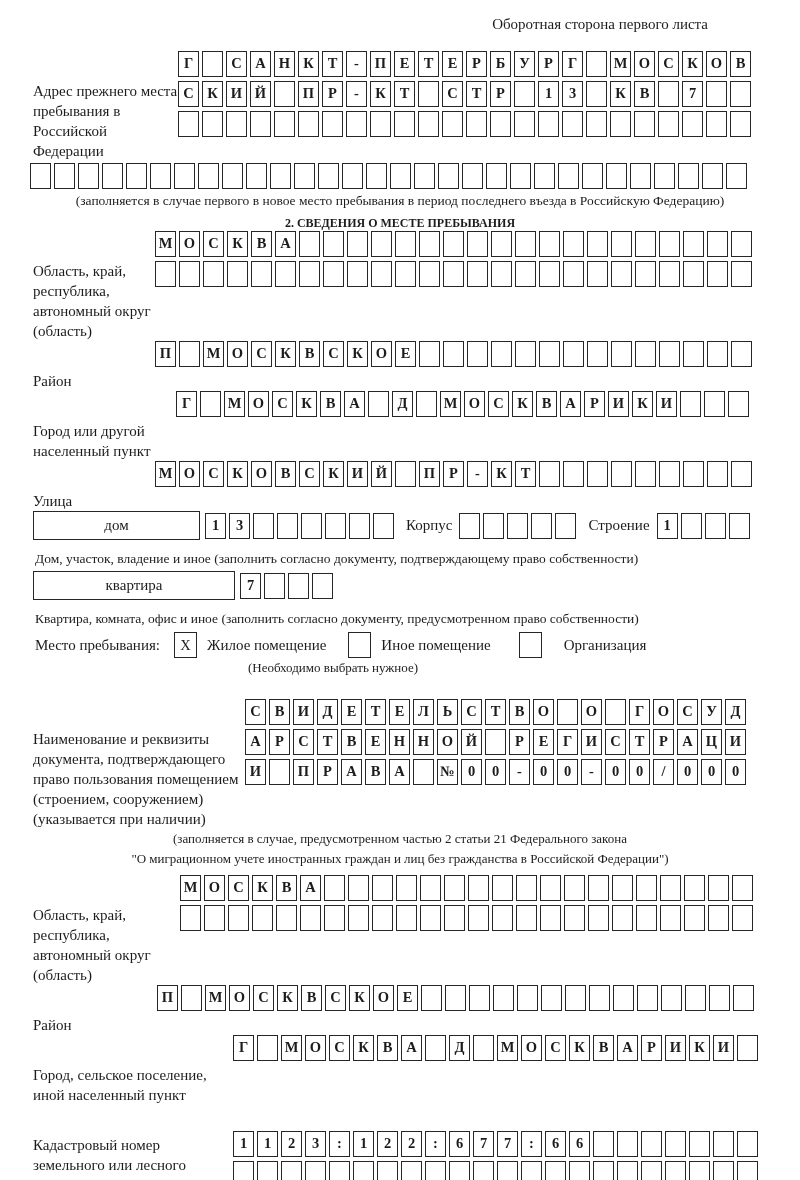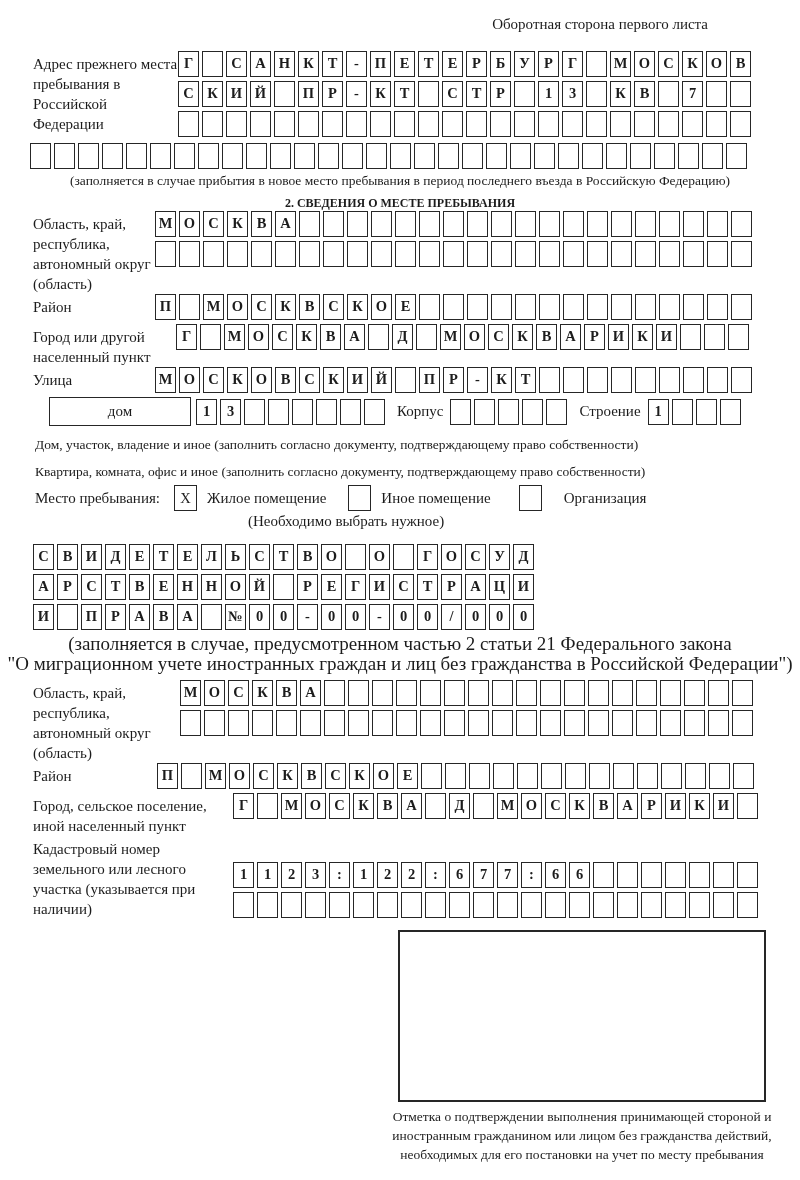--- a/index.html
+++ b/index.html
@@ -8,21 +8,21 @@
     width:800px; height:1180px; margin:0 auto;
     font-family:"Liberation Serif", serif;
     color:#1c1c1c;
     overflow:hidden;
   }
   .page { position:relative; width:800px; height:1180px; }
 
   .head-note { padding-top:16px; padding-right:92px; text-align:right; font-size:15px; }
 
   .flexrow { display:flex; align-items:flex-start; margin-left:33px; }
-  .lbl { font-size:15px; line-height:20px; padding-top:3px; }
+  .lbl { font-size:15px; line-height:20px; padding-top:3px;margin-top:27px; }
   .w145 { width:145px; flex:0 0 145px; }
   .w122 { width:122px; flex:0 0 122px; }
   .w143 { width:143px; flex:0 0 143px; }
   .w147 { width:147px; flex:0 0 147px; }
   .w124 { width:124px; flex:0 0 124px; }
   .w200 { width:200px; flex:0 0 200px; }
   .w212 { width:212px; flex:0 0 212px; }
 
   .cells-row { height:26px; margin-bottom:4px; white-space:nowrap;font-weight:bold; }
   .cell {
@@ -36,35 +36,35 @@
   .caption-center { text-align:center; font-size:13.5px; margin-top:2px; }
   .caption-left { margin-left:35px; font-size:13.5px; margin-top:11px; margin-bottom:4px; }
 
   .sec-title { text-align:center; font-weight:bold; font-size:12px; margin:7px 0 0 0; }
 
   .inline-row { margin-left:33px; display:flex; align-items:center; margin-bottom:3px; }
   .wide-box {
     box-sizing:border-box; border:1.8px solid #262626; height:29px;
     display:flex; align-items:center; justify-content:center; font-size:15px;
   }
-  .dom-box { width:142px;margin-left:16px; }
+  .dom-box { width:167px; }
   .kv-box  { width:202px; }
   .inline-lbl { font-size:15px; margin:0 7px 0 9px; }
   .gap5 { width:5px; }
 
   .mesto-row { margin-left:35px; margin-top:5px; display:flex; align-items:center; font-size:15px; }
   .checkbox {
     box-sizing:border-box; width:23px; height:26px; border:1.6px solid #262626;
     display:inline-flex; align-items:center; justify-content:center;
     font-size:14.5px; margin:0 10px; flex:0 0 23px;
   }
-  .mesto-note { margin-left:248px; font-size:15px; margin-top:2px; margin-bottom:14px; }
+  .mesto-note { margin-left:248px; font-size:13px; margin-top:2px; margin-bottom:23px; }
 
   .fact-title { text-align:center; font-weight:bold; font-size:15.5px; margin-top:10px; margin-bottom:8px; }
-  .fact-note { text-align:center; font-size:19px; line-height:20px; margin-bottom:6px; }
+  .fact-note { text-align:center; font-size:13px; line-height:20px; margin-bottom:6px; }
 
   .stamp-wrap { margin-left:398px; margin-top:8px; width:368px; }
   .stamp-box { box-sizing:border-box; width:368px; height:172px; border:2px solid #262626; }
   .stamp-caption { width:420px; margin-left:-26px; text-align:center; font-size:13.5px; line-height:19px; margin-top:5px; }
 </style>
 </head>
 <body>
 
 <div class="page">
 
@@ -72,21 +72,21 @@
 
   <div class="flexrow" style="margin-top:18px;">
     <div class="lbl w145">Адрес прежнего места пребывания в Российской Федерации</div>
     <div>
       <div class="cells-row"><span class="cell">Г</span><span class="cell"></span><span class="cell">С</span><span class="cell">А</span><span class="cell">Н</span><span class="cell">К</span><span class="cell">Т</span><span class="cell">-</span><span class="cell">П</span><span class="cell">Е</span><span class="cell">Т</span><span class="cell">Е</span><span class="cell">Р</span><span class="cell">Б</span><span class="cell">У</span><span class="cell">Р</span><span class="cell">Г</span><span class="cell"></span><span class="cell">М</span><span class="cell">О</span><span class="cell">С</span><span class="cell">К</span><span class="cell">О</span><span class="cell">В</span></div>
       <div class="cells-row"><span class="cell">С</span><span class="cell">К</span><span class="cell">И</span><span class="cell">Й</span><span class="cell"></span><span class="cell">П</span><span class="cell">Р</span><span class="cell">-</span><span class="cell">К</span><span class="cell">Т</span><span class="cell"></span><span class="cell">С</span><span class="cell">Т</span><span class="cell">Р</span><span class="cell"></span><span class="cell">1</span><span class="cell">3</span><span class="cell"></span><span class="cell">К</span><span class="cell">В</span><span class="cell"></span><span class="cell">7</span><span class="cell"></span><span class="cell"></span></div>
       <div class="cells-row"><span class="cell"></span><span class="cell"></span><span class="cell"></span><span class="cell"></span><span class="cell"></span><span class="cell"></span><span class="cell"></span><span class="cell"></span><span class="cell"></span><span class="cell"></span><span class="cell"></span><span class="cell"></span><span class="cell"></span><span class="cell"></span><span class="cell"></span><span class="cell"></span><span class="cell"></span><span class="cell"></span><span class="cell"></span><span class="cell"></span><span class="cell"></span><span class="cell"></span><span class="cell"></span><span class="cell"></span></div>
     </div>
   </div>
   <div class="cells-row full-row"><span class="cell"></span><span class="cell"></span><span class="cell"></span><span class="cell"></span><span class="cell"></span><span class="cell"></span><span class="cell"></span><span class="cell"></span><span class="cell"></span><span class="cell"></span><span class="cell"></span><span class="cell"></span><span class="cell"></span><span class="cell"></span><span class="cell"></span><span class="cell"></span><span class="cell"></span><span class="cell"></span><span class="cell"></span><span class="cell"></span><span class="cell"></span><span class="cell"></span><span class="cell"></span><span class="cell"></span><span class="cell"></span><span class="cell"></span><span class="cell"></span><span class="cell"></span><span class="cell"></span><span class="cell"></span></div>
-  <div class="caption-center">(заполняется в случае прибытия в новое место пребывания в период последнего въезда в Российскую Федерацию)</div>
+  <div class="caption-center">(заполняется в случае первого в новое место пребывания в период последнего въезда в Российскую Федерацию)</div>
 
   <div class="sec-title">2. СВЕДЕНИЯ О МЕСТЕ ПРЕБЫВАНИЯ</div>
 
   <div class="flexrow">
     <div class="lbl w122">Область, край, республика, автономный округ (область)</div>
     <div>
       <div class="cells-row"><span class="cell">М</span><span class="cell">О</span><span class="cell">С</span><span class="cell">К</span><span class="cell">В</span><span class="cell">А</span><span class="cell"></span><span class="cell"></span><span class="cell"></span><span class="cell"></span><span class="cell"></span><span class="cell"></span><span class="cell"></span><span class="cell"></span><span class="cell"></span><span class="cell"></span><span class="cell"></span><span class="cell"></span><span class="cell"></span><span class="cell"></span><span class="cell"></span><span class="cell"></span><span class="cell"></span><span class="cell"></span><span class="cell"></span></div>
       <div class="cells-row"><span class="cell"></span><span class="cell"></span><span class="cell"></span><span class="cell"></span><span class="cell"></span><span class="cell"></span><span class="cell"></span><span class="cell"></span><span class="cell"></span><span class="cell"></span><span class="cell"></span><span class="cell"></span><span class="cell"></span><span class="cell"></span><span class="cell"></span><span class="cell"></span><span class="cell"></span><span class="cell"></span><span class="cell"></span><span class="cell"></span><span class="cell"></span><span class="cell"></span><span class="cell"></span><span class="cell"></span><span class="cell"></span></div>
     </div>
   </div>
@@ -110,34 +110,40 @@
     <div class="wide-box dom-box">дом</div>
     <div class="gap5"></div>
     <div class="cells-row" style="margin-bottom:0;"><span class="cell">1</span><span class="cell">3</span><span class="cell"></span><span class="cell"></span><span class="cell"></span><span class="cell"></span><span class="cell"></span><span class="cell"></span></div>
     <span class="inline-lbl">Корпус</span>
     <div class="cells-row" style="margin-bottom:0;"><span class="cell"></span><span class="cell"></span><span class="cell"></span><span class="cell"></span><span class="cell"></span></div>
     <span class="inline-lbl">Строение</span>
     <div class="cells-row" style="margin-bottom:0;"><span class="cell">1</span><span class="cell"></span><span class="cell"></span><span class="cell"></span></div>
   </div>
   <div class="caption-left">Дом, участок, владение и иное (заполнить согласно документу, подтверждающему право собственности)</div>
 
-  <div class="caption-left">Квартира, комната, офис и иное (заполнить согласно документу, подтверждающему право собственности)</div>
+  <div class="inline-row">
+    <div class="wide-box kv-box">квартира</div>
+    <div class="gap5"></div>
+    <div class="cells-row" style="margin-bottom:0;"><span class="cell">7</span><span class="cell"></span><span class="cell"></span><span class="cell"></span></div>
+  </div>
+  <div class="caption-left">Квартира, комната, офис и иное (заполнить согласно документу, предусмотренном право собственности)</div>
 
   <div class="mesto-row">
     <span>Место пребывания:</span>
     <span class="checkbox" style="margin-left:14px;">X</span>
     <span>Жилое помещение</span>
     <span class="checkbox" style="margin-left:22px;"></span>
     <span>Иное помещение</span>
     <span class="checkbox" style="margin-left:28px; margin-right:22px;"></span>
     <span>Организация</span>
   </div>
   <div class="mesto-note">(Необходимо выбрать нужное)</div>
 
   <div class="flexrow">
+    <div class="lbl w212">Наименование и реквизиты документа, подтверждающего право пользования помещением (строением, сооружением) (указывается при наличии)</div>
     <div>
       <div class="cells-row"><span class="cell">С</span><span class="cell">В</span><span class="cell">И</span><span class="cell">Д</span><span class="cell">Е</span><span class="cell">Т</span><span class="cell">Е</span><span class="cell">Л</span><span class="cell">Ь</span><span class="cell">С</span><span class="cell">Т</span><span class="cell">В</span><span class="cell">О</span><span class="cell"></span><span class="cell">О</span><span class="cell"></span><span class="cell">Г</span><span class="cell">О</span><span class="cell">С</span><span class="cell">У</span><span class="cell">Д</span></div>
       <div class="cells-row"><span class="cell">А</span><span class="cell">Р</span><span class="cell">С</span><span class="cell">Т</span><span class="cell">В</span><span class="cell">Е</span><span class="cell">Н</span><span class="cell">Н</span><span class="cell">О</span><span class="cell">Й</span><span class="cell"></span><span class="cell">Р</span><span class="cell">Е</span><span class="cell">Г</span><span class="cell">И</span><span class="cell">С</span><span class="cell">Т</span><span class="cell">Р</span><span class="cell">А</span><span class="cell">Ц</span><span class="cell">И</span></div>
       <div class="cells-row"><span class="cell">И</span><span class="cell"></span><span class="cell">П</span><span class="cell">Р</span><span class="cell">А</span><span class="cell">В</span><span class="cell">А</span><span class="cell"></span><span class="cell">№</span><span class="cell">0</span><span class="cell">0</span><span class="cell">-</span><span class="cell">0</span><span class="cell">0</span><span class="cell">-</span><span class="cell">0</span><span class="cell">0</span><span class="cell">/</span><span class="cell">0</span><span class="cell">0</span><span class="cell">0</span></div>
     </div>
   </div>
 
   <div class="fact-note">
     <div>(заполняется в случае, предусмотренном частью 2 статьи 21 Федерального закона</div>
     <div>"О миграционном учете иностранных граждан и лиц без гражданства в Российской Федерации")</div>

